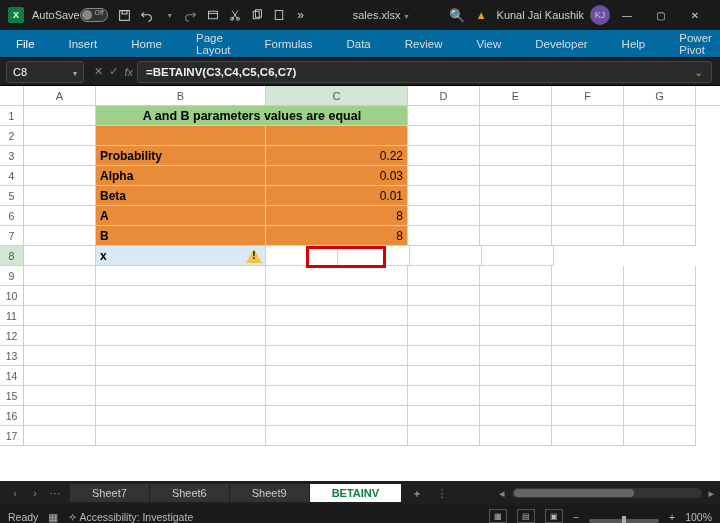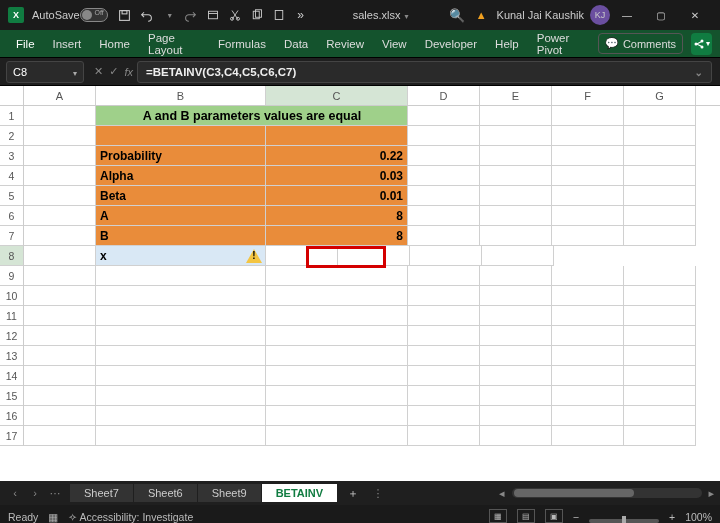--- a/index.html
+++ b/index.html
@@ -15,21 +15,21 @@
   .tb-sep { flex:1; }
   .filename { display:flex; align-items:center; gap:2px; color:#ccc;}
   .chev::after{content:'▾'; font-size:8px; margin-left:2px; color:#888;}
   .searchdot{ color:#aaa; font-size:13px;}
   .warn-tri{ color:#f0a020; font-size:11px; margin-right:4px;}
   .user-chip{ display:flex; align-items:center; gap:6px; font-size:11px; color:#ccc; margin-left:10px;}
   .avatar{ width:20px;height:20px; border-radius:50%; background:#6b4fa0; display:flex; align-items:center; justify-content:center; font-size:9px;}
   .winbtn{ width:34px; height:30px; display:flex; align-items:center; justify-content:center; color:#ccc; font-size:10px;}
   
   
-  .ribbon { height:28px; background:#14532d; display:flex; align-items:center; padding:0 8px; gap:2px; border-bottom:1px solid #000;}
+  .ribbon { height:28px; background:#0369a1; display:flex; align-items:center; padding:0 8px; gap:18px; border-bottom:1px solid #000;}
   .ribbon .tab{ padding:4px 8px; font-size:11.5px; color:#ddd; border-radius:4px; }
   .ribbon .tab.file{ background:transparent; color:#fff;}
   .ribbon .spacer{flex:1;}
   .comments-btn{ border:1px solid #555; border-radius:4px; padding:3px 6px; font-size:11px; display:flex; align-items:center; gap:4px; color:#ddd;}
   .share-btn{ background:#107c41; width:26px; height:22px; border-radius:4px; display:flex; align-items:center; justify-content:center; margin-left:6px; font-size:11px;}
   
   
   .formularow{ height:28px; background:#1f1f1f; display:flex; align-items:center; border-bottom:1px solid #000;}
   .namebox{ width:78px; height:22px; background:#2a2a2a; margin:0 6px; border:1px solid #444; border-radius:3px; display:flex; align-items:center; padding:0 6px; font-size:11px; color:#fff; justify-content:space-between;}
   .namebox .dd::after{content:'▾'; font-size:8px; color:#aaa;}
@@ -48,33 +48,33 @@
   .row{ display:flex; height:20px;}
   .rowh{ width:24px; text-align:center; font-size:10.5px; color:#555; border-right:1px solid #ccc; border-bottom:1px solid #d0d0d0; line-height:20px; background:#fff;}
   .rowh.sel{ background:#d5e5d5;}
   .cell{ border-right:1px solid #d0d0d0; border-bottom:1px solid #d0d0d0; font-size:12px; color:#000; line-height:20px; padding:0 4px; overflow:hidden; white-space:nowrap; background:#fff;}
   
   
   .cA{width:72px;} .cB{width:170px;} .cC{width:142px;} .cD{width:72px;} .cE{width:72px;} .cF{width:72px;} .cG{width:72px;}
   
   
   .hdr-merged{ background:#9fd08a; font-weight:bold; text-align:center; }
-  .orange{ background:#e98c3a;font-weight:bold; }
+  .orange{ background:#e98c3a; }
   .orange.label{ font-weight:bold; }
   .orange.val{ text-align:right; }
   .sel-row{ background:#d9e8f5; }
   .sel-cell{ outline:2px solid #1a7f37; outline-offset:-1px; text-align:center; font-weight:normal;}
   .redbox{ position:absolute; border:3px solid #d40000; pointer-events:none; }
   .err-icon{ position:absolute; width:16px; height:14px; background:#f4c542; color:#000; font-size:10px; font-weight:bold; text-align:center; line-height:14px; clip-path: polygon(50% 0, 100% 100%, 0 100%);}
   
   
   .sheetbar{ position:absolute; bottom:18px; left:0; right:0; height:24px; background:#1f1f1f; display:flex; align-items:center; padding:0 6px; font-size:11px; color:#ccc;}
   .sheetnav{ display:flex; gap:2px; margin-right:6px;}
   .navbtn{ width:18px; text-align:center; color:#888;}
-  .sheettab{ padding:3px 14px; background:#333; border-radius:0; margin-right:1px; color:#ccc;}
+  .sheettab{ padding:3px 22px; background:#333; border-radius:0; margin-right:1px; color:#ccc;}
   .sheettab.active{ background:#fff; color:#107c41; font-weight:600;}
   .addsheet{ width:22px; text-align:center; color:#ccc; margin-left:4px;}
   .sbspacer{flex:1;}
   .hsb{ width:190px; height:10px; background:#333; border-radius:5px; position:relative; margin:0 6px;}
   .hsb .thumb{ position:absolute; left:2px; top:1px; width:120px; height:8px; background:#666; border-radius:4px;}
   
   
   .statusbar{ position:absolute; bottom:0; left:0; right:0; height:18px; background:#1a1a1a; display:flex; align-items:flex-end; padding:0 8px; font-size:10.5px; color:#bbb; gap:10px;}
   .statusbar .sp{flex:1;}
   .zoom-slider{ width:70px; height:4px; background:#555; position:relative; border-radius:2px;}

